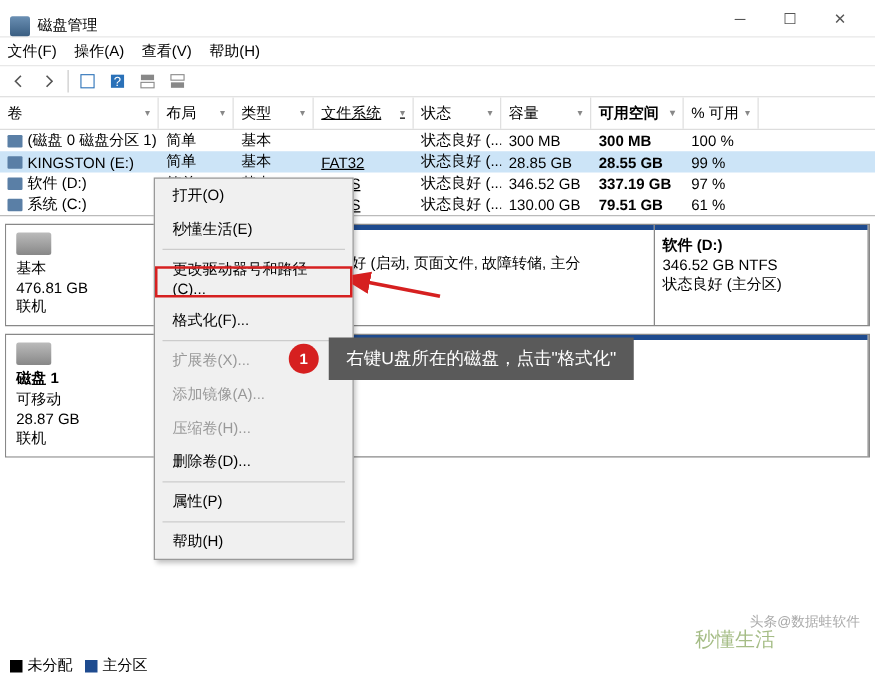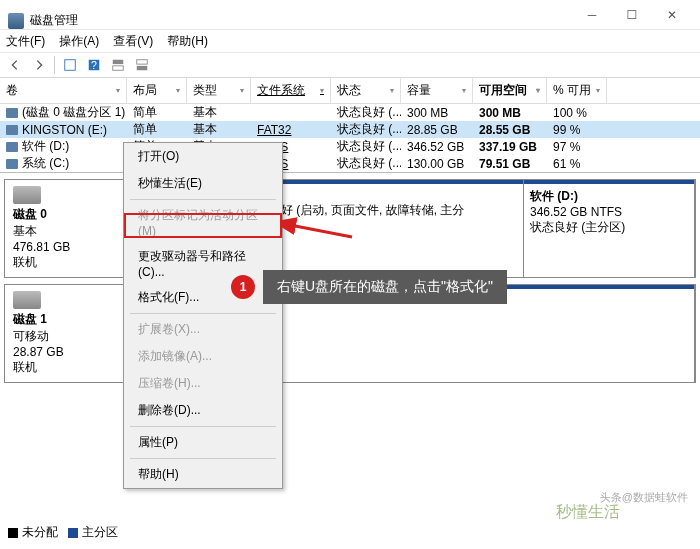--- a/index.html
+++ b/index.html
@@ -182,21 +182,20 @@
     <div class="gc c6">79.51 GB</div>
     <div class="gc c7">61 %</div>
       </div>
     </div>
 </div>
 
 <div class="disk-panel" id="disk-panel">
     <div class="disk-row">
     <div class="disk-left">
       <div class="dicon"></div>
-      <div class="dtitle">磁盘 0</div>
       <div>基本</div>
       <div>476.81 GB</div>
       <div>联机</div>
     </div>
     <div class="disk-right">
         <div class="part" style="width:20%">
        <div class="pt"></div>
        <div>NTFS</div>
        <div>状态良好 (EFI系统</div>
      </div>
@@ -227,21 +226,20 @@
        <div>状态良好 (活动, 主分区)</div>
      </div>
       </div>
     </div>
   </div>
 
 <div class="ctx-menu">
   <div class="ctx-item">打开(O)</div>
   <div class="ctx-item">秒懂生活(E)</div>
   <div class="ctx-sep"></div>
-  <div class="ctx-item disabled">将分区标记为活动分区(M)</div>
   <div class="ctx-item">更改驱动器号和路径(C)...</div>
   <div class="ctx-item">格式化(F)...</div>
   <div class="ctx-sep"></div>
   <div class="ctx-item disabled">扩展卷(X)...</div>
   <div class="ctx-item disabled">添加镜像(A)...</div>
   <div class="ctx-item disabled">压缩卷(H)...</div>
   <div class="ctx-item">删除卷(D)...</div>
   <div class="ctx-sep"></div>
   <div class="ctx-item">属性(P)</div>
   <div class="ctx-sep"></div>

